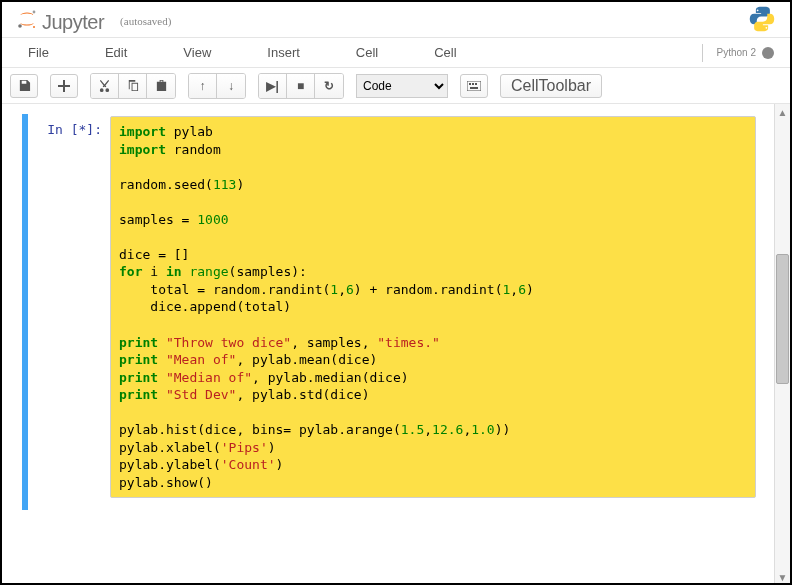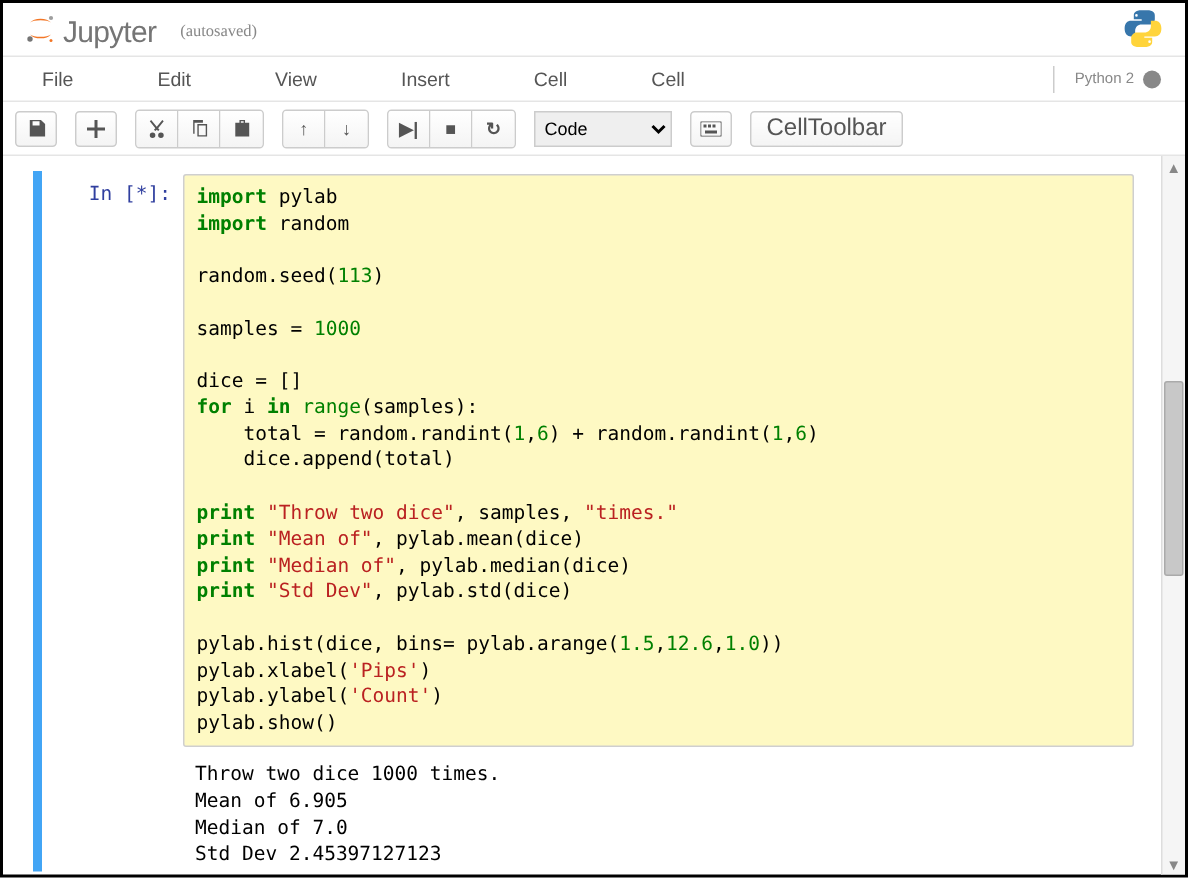--- a/index.html
+++ b/index.html
@@ -24,24 +24,24 @@
   .cellbar-btn { border:1px solid #ccc; border-radius:3px; height:24px; background:linear-gradient(#fff,#f4f4f4); padding:0 10px; font-size:16px; color:#555; cursor:pointer;}
   .tgap { width:4px; }
   .notebook-wrap { display:flex; height: calc(585px - 36px - 30px - 36px - 2px); }
   .notebook { flex:1; overflow:auto; padding: 10px 18px 10px 20px; }
   .vscroll { width:16px; background:#f5f5f5; border-left:1px solid #ddd; position:relative;}
   .vscroll .thumb { position:absolute; left:1px; right:1px; top:150px; height:130px; background:#c8c8c8; border:1px solid #aaa; border-radius:2px;}
   .vscroll .arrow { position:absolute; left:0; right:0; height:16px; display:flex; align-items:center; justify-content:center; color:#888; font-size:10px;}
   .vscroll .arrow.up{ top:0;} .vscroll .arrow.down{ bottom:0;}
   .cell { display:flex; }
   .cell-bar { width:6px; background:#42a5f5; }
-  .cell-body { flex:1; padding:2px 0 2px 12px; }
+  .cell-body { flex:1; padding:2px 0 2px 0; }
   .input-row { display:flex; }
   .prompt { width:82px; text-align:right; padding:6px 8px 0 0; font-family:monospace; font-size:13px; color:#303F9F;}
-  .code-area { flex:1; border:1px solid #cfcfcf; background:#fef9c3; padding:6px 8px; font-family:"DejaVu Sans Mono",Menlo,Consolas,monospace; font-size:13px; line-height:1.35; white-space:pre; border-radius:2px;}
+  .code-area { flex:1; border:1px solid #cfcfcf; background:#fde047; padding:6px 8px; font-family:"DejaVu Sans Mono",Menlo,Consolas,monospace; font-size:13px; line-height:1.35; white-space:pre; border-radius:2px;}
   .output-row { display:flex; margin-top:4px;}
   .output-area { flex:1; padding:6px 8px 0 8px; font-family:"DejaVu Sans Mono",Menlo,Consolas,monospace; font-size:13px; line-height:1.35; white-space:pre; color:#000;}
   
   .kw { color:#008000; font-weight:bold; }
   .bi { color:#008000; }
   .num { color:#008000; }
   .str { color:#ba2121; }
 </style>
 </head>
 <body>
@@ -179,24 +179,20 @@
 <span class="kw">print</span><span class="str"> "Median of"</span><span>, pylab.median(dice)</span>
 <span class="kw">print</span><span class="str"> "Std Dev"</span><span>, pylab.std(dice)</span>
 
 <span>pylab.hist(dice, bins= pylab.arange(</span><span class="num">1.5</span><span>,</span><span class="num">12.6</span><span>,</span><span class="num">1.0</span><span>))</span>
 <span>pylab.xlabel(</span><span class="str">'Pips'</span><span>)</span>
 <span>pylab.ylabel(</span><span class="str">'Count'</span><span>)</span>
 <span>pylab.show()</span></div>
       </div>
       <div class="output-row">
         <div class="prompt"></div>
-        <div class="output-area"><span>Throw two dice 1000 times.</span>
-<span>Mean of 6.905</span>
-<span>Median of 7.0</span>
-<span>Std Dev 2.45397127123</span></div>
       </div>
     </div>
   </div>
 </div>
 <div class="vscroll">
   <div class="arrow up">▲</div>
   <div class="thumb"></div>
   <div class="arrow down">▼</div>
 </div>
 </div>

